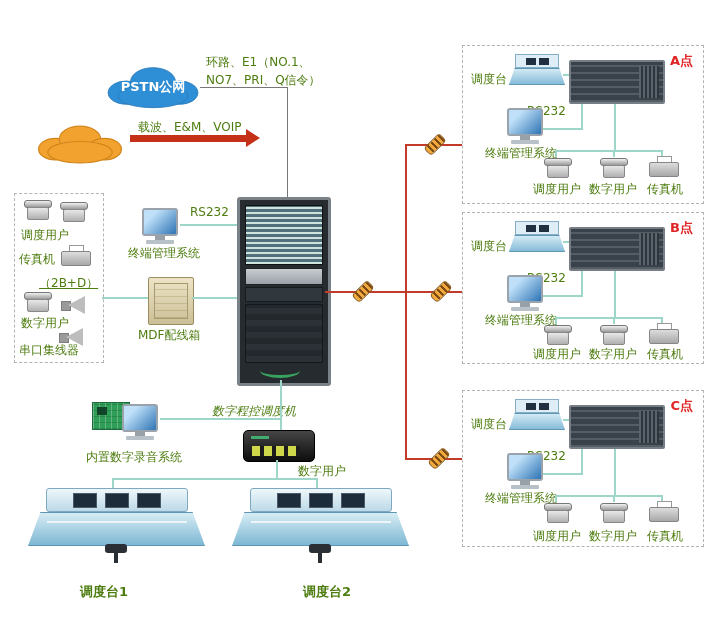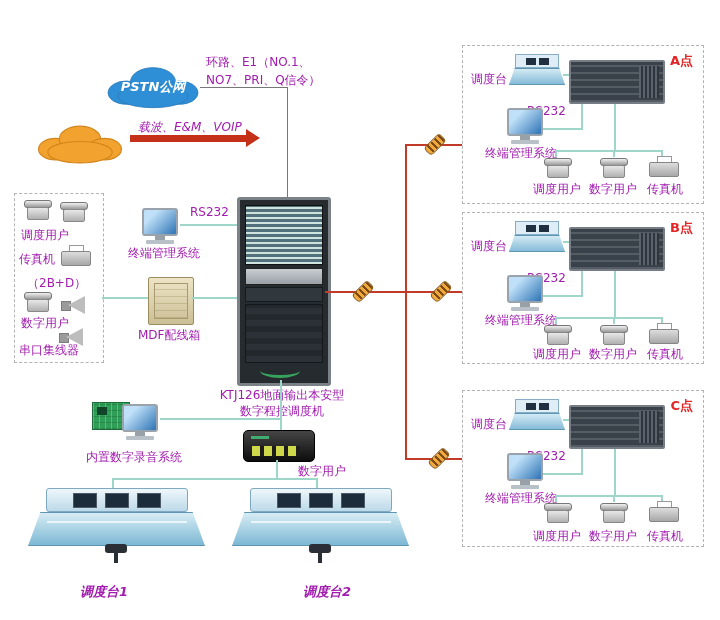--- a/index.html
+++ b/index.html
@@ -1,19 +1,19 @@
 <!DOCTYPE html>
 <html><head>
 <meta charset="utf-8">
 <style>
   html,body{margin:0;padding:0;background:#fff;}
   .canvas{position:relative;width:720px;height:620px;background:#fff;overflow:hidden;
           font-family:"DejaVu Sans","Liberation Sans",sans-serif;font-size:12px;color:#1a1a1a;}
-  .lbl{position:absolute;white-space:nowrap;font-size:12px;color:#a21caf;line-height:1.2;}
-  .lbl.bold{font-weight:700;font-style:italic;}
+  .lbl{position:absolute;white-space:nowrap;font-size:12px;color:#4d7c0f;line-height:1.2;}
+  .lbl.bold{font-weight:700;}
   .dashed{position:absolute;border:1px dashed #b3b3b3;}
   .hline{position:absolute;height:2px;}
   .vline{position:absolute;width:2px;}
   .hline.thin{height:1px;}
   .vline.thin{width:1px;}
   .teal{background:#9fd6ca;}
   .red{background:#c23a28;}
   .gray{background:#777;}
 
   
@@ -123,21 +123,21 @@
   .site{position:absolute;width:240px;}
 </style>
 </head>
 <body>
 
 <div class="canvas">
 
   <div class="hline thin gray" style="left:200px;top:87px;width:88px;"></div>
   <div class="vline thin gray" style="left:287px;top:87px;height:110px;"></div>
 
-  <div class="cloud" style="left:103px;top:60px;width:100px;height:52px;font-style:italic;">
+  <div class="cloud" style="left:103px;top:60px;width:100px;height:52px;">
     <svg viewBox="0 0 120 60">
       <g fill="#2f8fd6" stroke="#2a7ab8" stroke-width="1">
         <ellipse cx="28" cy="38" rx="22" ry="14"></ellipse>
         <ellipse cx="60" cy="25" rx="27" ry="17"></ellipse>
         <ellipse cx="92" cy="38" rx="22" ry="14"></ellipse>
         <ellipse cx="60" cy="42" rx="42" ry="14"></ellipse>
       </g>
     </svg>
     <div class="ctext">PSTN公网</div>
   </div>
@@ -147,31 +147,31 @@
   <div class="cloud" style="left:28px;top:120px;width:104px;height:46px;">
     <svg viewBox="0 0 120 60">
       <g fill="#f2a22e" stroke="#d2851a" stroke-width="1.5">
         <ellipse cx="28" cy="38" rx="22" ry="14"></ellipse>
         <ellipse cx="60" cy="25" rx="27" ry="17"></ellipse>
         <ellipse cx="92" cy="38" rx="22" ry="14"></ellipse>
         <ellipse cx="60" cy="42" rx="42" ry="14"></ellipse>
       </g>
     </svg>
   </div>
-  <div class="lbl" style="left:138px;top:120px;font-style:italic;">载波、E&amp;M、VOIP</div>
+  <div class="lbl" style="left:138px;top:120px;">载波、E&amp;M、VOIP</div>
   <div class="arrow-body" style="left:130px;top:135px;width:116px;"></div>
   <div class="arrow-head" style="left:246px;top:129px;"></div>
 
   <div class="dashed" style="left:14px;top:193px;width:88px;height:168px;">
     <div class="phone" style="left:8px;top:6px;"></div>
     <div class="phone" style="left:44px;top:8px;"></div>
     <div class="lbl" style="left:6px;top:34px;">调度用户</div>
     <div class="lbl" style="left:4px;top:58px;">传真机</div>
     <div class="fax" style="left:46px;top:51px;"></div>
-    <div class="lbl" style="left:12px;top:82px;">（2B+D）</div>
+    <div class="lbl" style="left:24px;top:82px;text-decoration:underline;">（2B+D）</div>
     <div class="phone" style="left:8px;top:98px;"></div>
     <div class="horn" style="left:46px;top:102px;"></div>
     <div class="lbl" style="left:6px;top:122px;">数字用户</div>
     <div class="horn" style="left:44px;top:134px;"></div>
     <div class="lbl" style="left:4px;top:149px;">串口集线器</div>
   </div>
 
   <div class="pc" style="left:142px;top:208px;"></div>
   <div class="lbl" style="left:128px;top:246px;">终端管理系统</div>
   <div class="lbl" style="left:190px;top:205px;">RS232</div>
@@ -182,22 +182,21 @@
   <div class="hline teal" style="left:192px;top:297px;width:45px;"></div>
   <div class="lbl" style="left:138px;top:328px;">MDF配线箱</div>
 
   <div class="rack">
     <div class="rack-cards"></div>
     <div class="rack-panel1"></div>
     <div class="rack-panel2"></div>
     <div class="rack-dark"></div>
     <div class="rack-cable"></div>
   </div>
-  <div class="lbl" style="left:212px;top:388px;width:140px;text-align:center;">KTJ126地面输出本安型</div>
-  <div class="lbl" style="left:212px;top:404px;width:140px;text-align:center;">数字程控调度机</div>
+  <div class="lbl" style="left:212px;top:404px;width:140px;font-style:italic;">数字程控调度机</div>
 
   <div class="pcb" style="left:92px;top:402px;"></div>
   <div class="pc" style="left:122px;top:404px;"></div>
   <div class="lbl" style="left:86px;top:450px;">内置数字录音系统</div>
   <div class="hline teal" style="left:160px;top:418px;width:121px;"></div>
 
   <div class="vline teal" style="left:280px;top:380px;height:50px;"></div>
   <div class="hub"></div>
   <div class="lbl" style="left:298px;top:464px;">数字用户</div>
 

